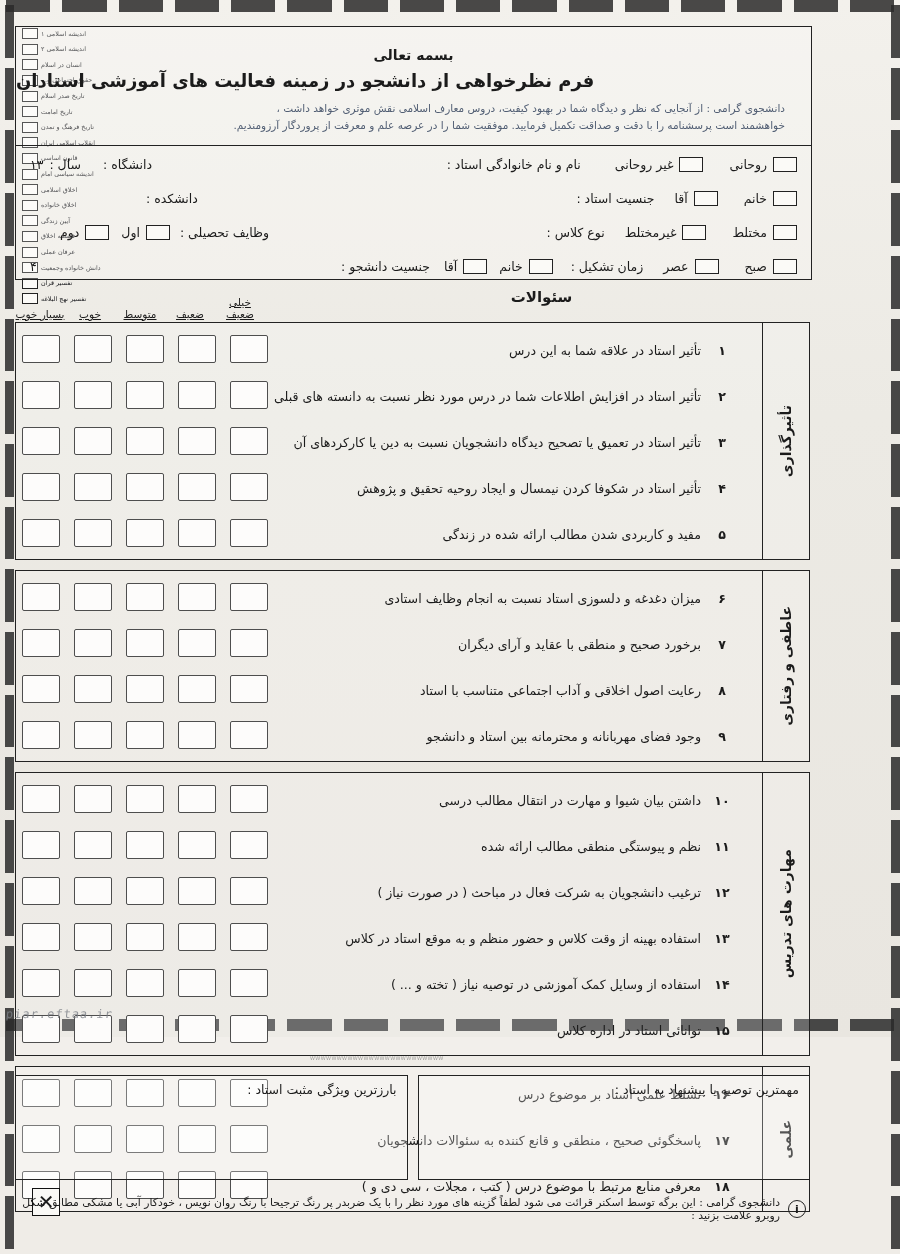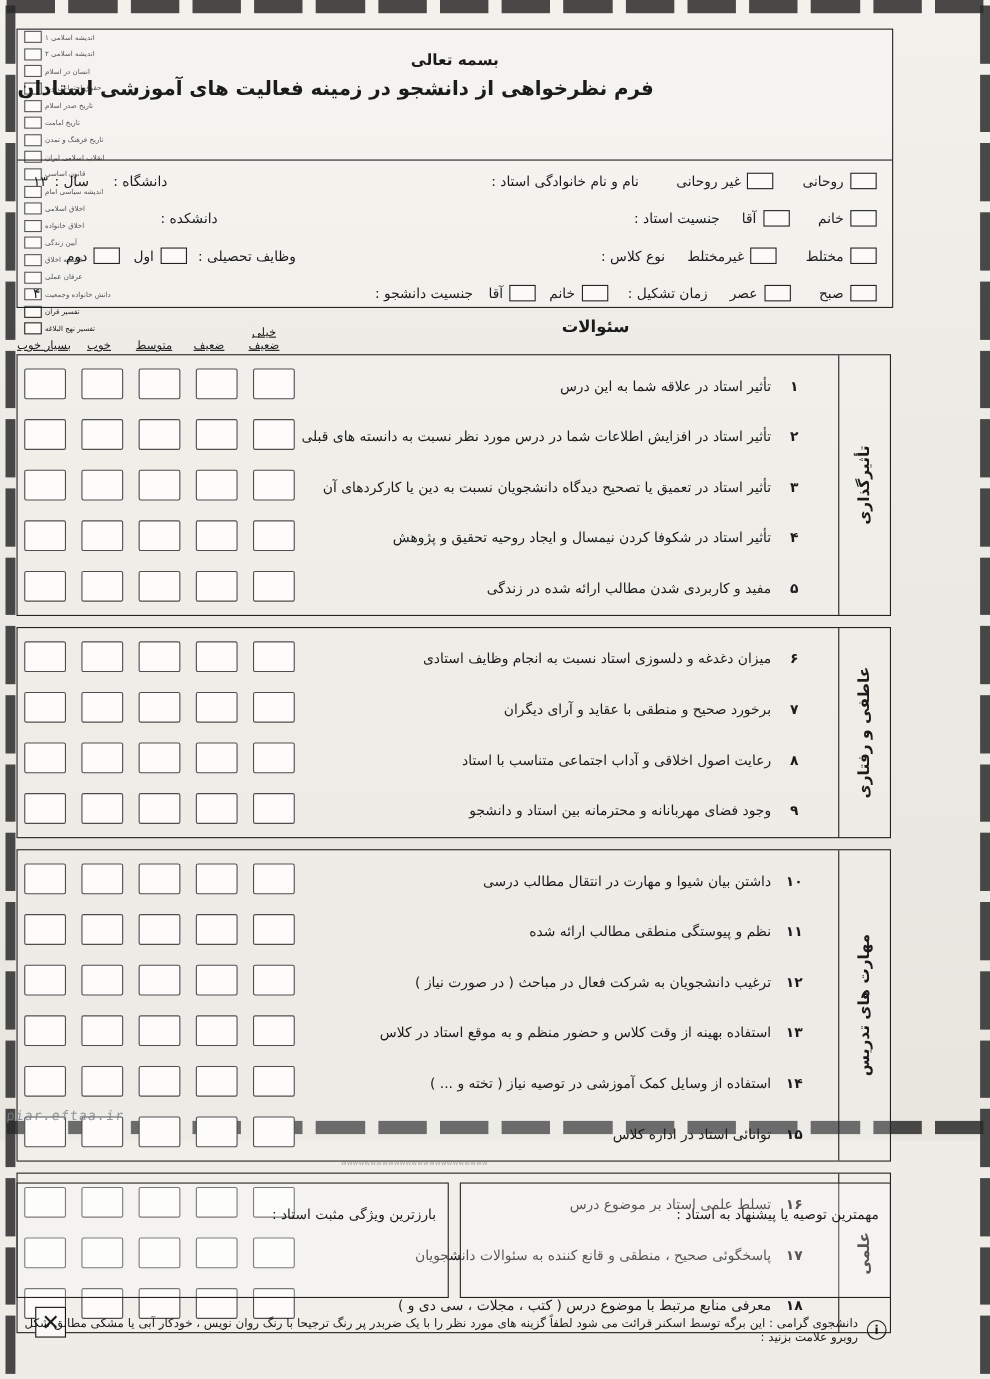--- a/index.html
+++ b/index.html
@@ -121,21 +121,21 @@
   
   #comments{
     position:absolute;left:15px;top:1075px;width:795px;height:105px;
     display:flex;gap:10px;
   }
   .cbox2{
     flex:1;border:1.5px solid #222;background:rgba(255,255,255,.25);
     position:relative;
   }
   .cbox2 .ctitle{
-    position:absolute;right:10px;top:20px;font-size:12.5px;
+    position:absolute;right:10px;top:6px;font-size:12.5px;
   }
   #footer-note{
     position:absolute;left:15px;top:1192px;width:795px;height:34px;
     border-top:0;display:flex;align-items:center;justify-content:flex-start;
     font-size:10.8px;gap:8px;padding-right:4px;box-sizing:border-box;
   }
   #footer-note .info{
     width:16px;height:16px;border:1.3px solid #222;border-radius:50%;
     font-size:11px;display:flex;align-items:center;justify-content:center;flex:none;
     font-weight:bold;
@@ -311,20 +311,24 @@
       </div>
       <div class="course-row">
         <div class="clabel">تفسیر نهج البلاغه</div>
         <div class="cbox"></div>
       </div>
     </div>
 
   <div id="header-box">
     <div id="basmala">بسمه تعالی</div>
     <div id="form-title">فرم نظرخواهی از دانشجو در زمینه فعالیت های آموزشی استادان</div>
+    <div id="intro">
+      <span class="l1">دانشجوی گرامی : از آنجایی که نظر و دیدگاه شما در بهبود کیفیت، دروس معارف اسلامی نقش موثری خواهد داشت ،</span>
+      <span class="l2">خواهشمند است پرسشنامه را با دقت و صداقت تکمیل فرمایید. موفقیت شما را در عرصه علم و معرفت از پروردگار آرزومندیم.</span>
+    </div>
 
     <div id="hdr-sep"></div>
 
     <div class="hrow" style="top:120px;">
       <div class="opt">
         <div class="box"></div>
         <span class="lbl">روحانی</span>
       </div>
       <div style="width:26px;"></div>
       <div class="opt">

